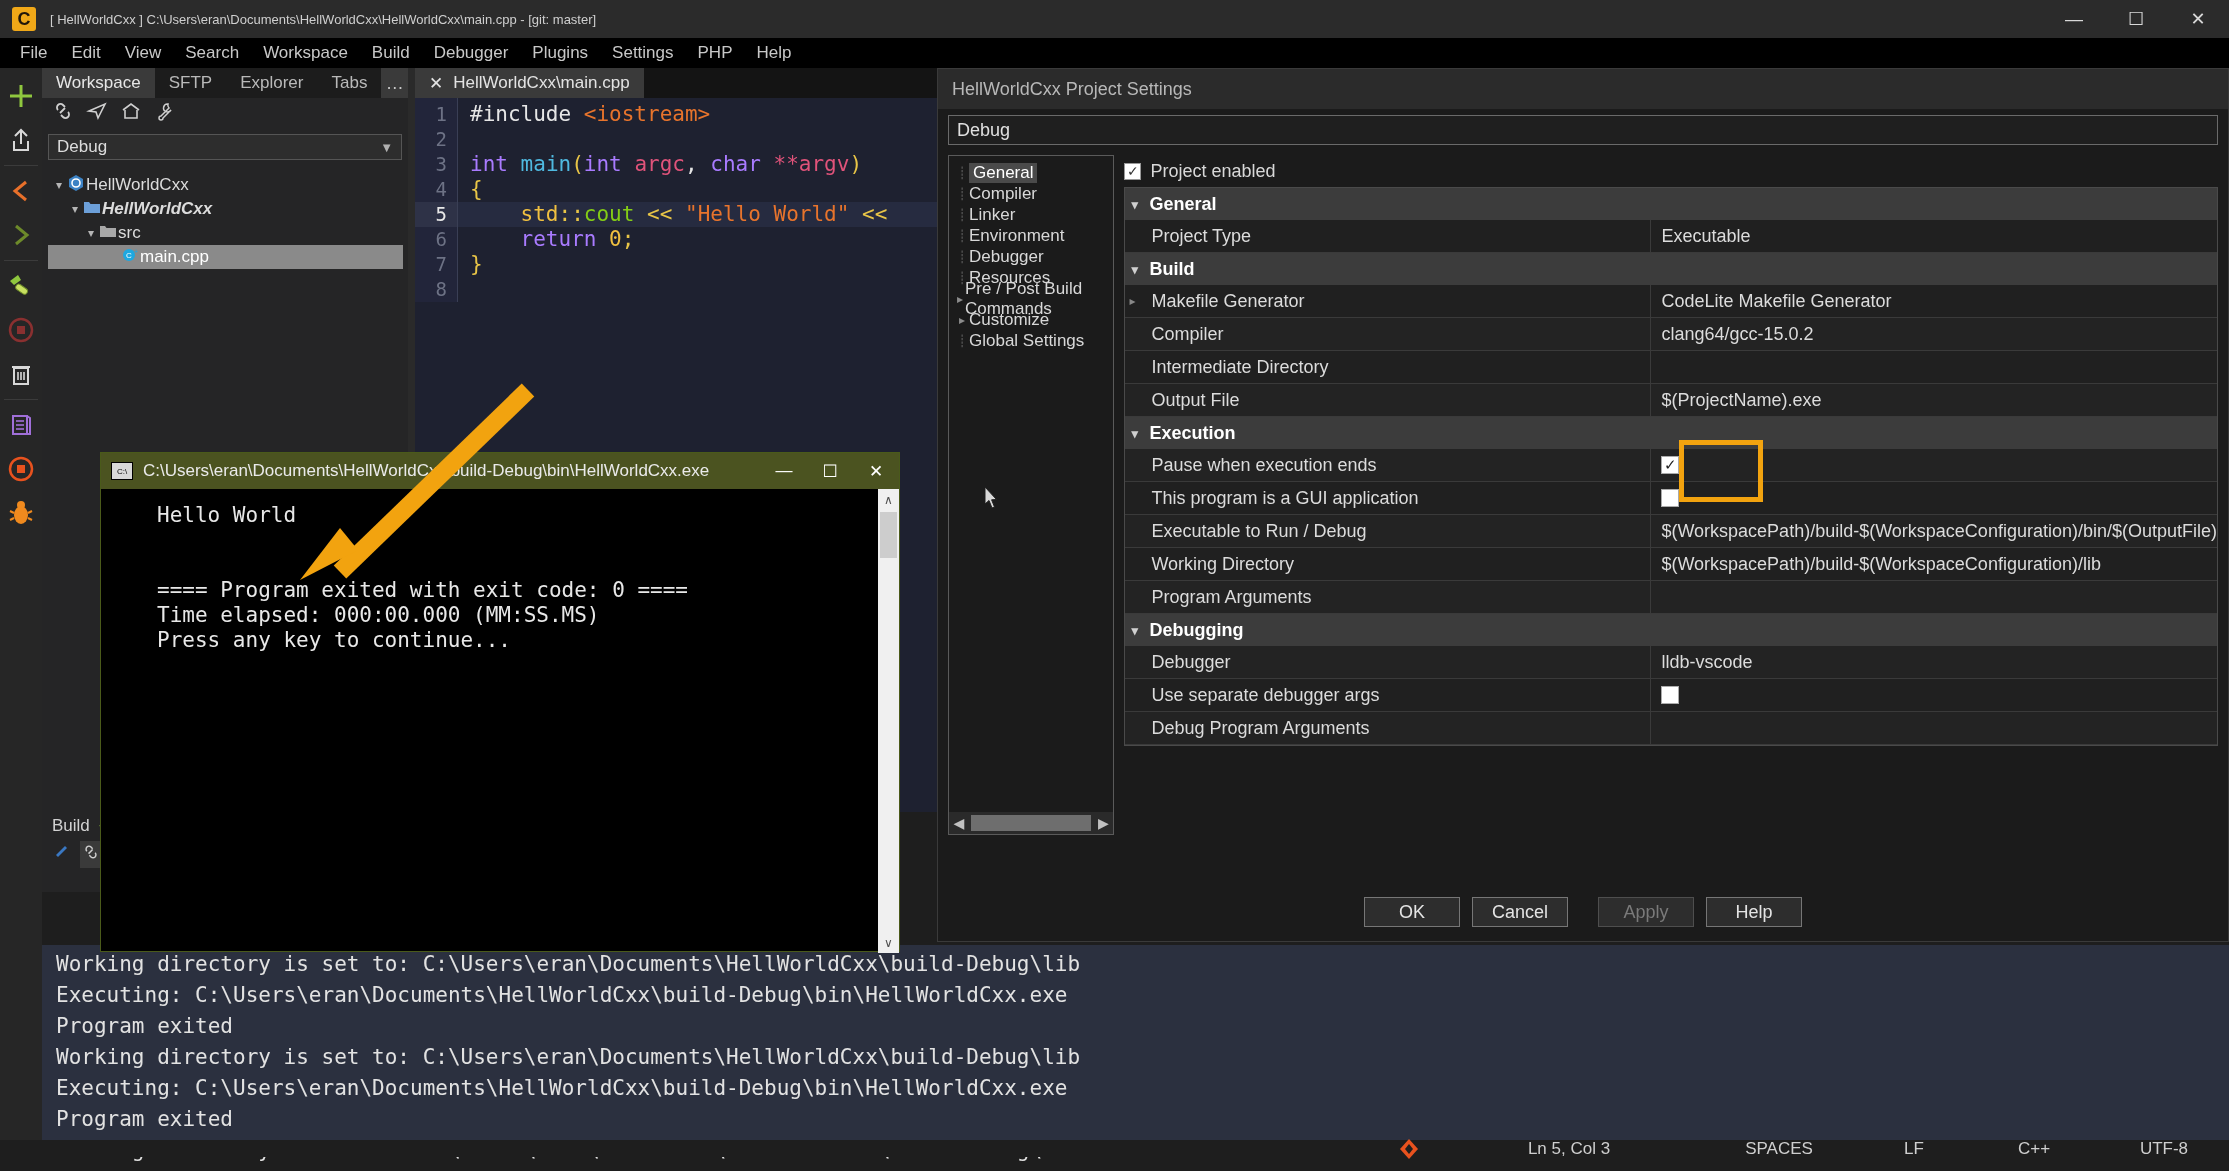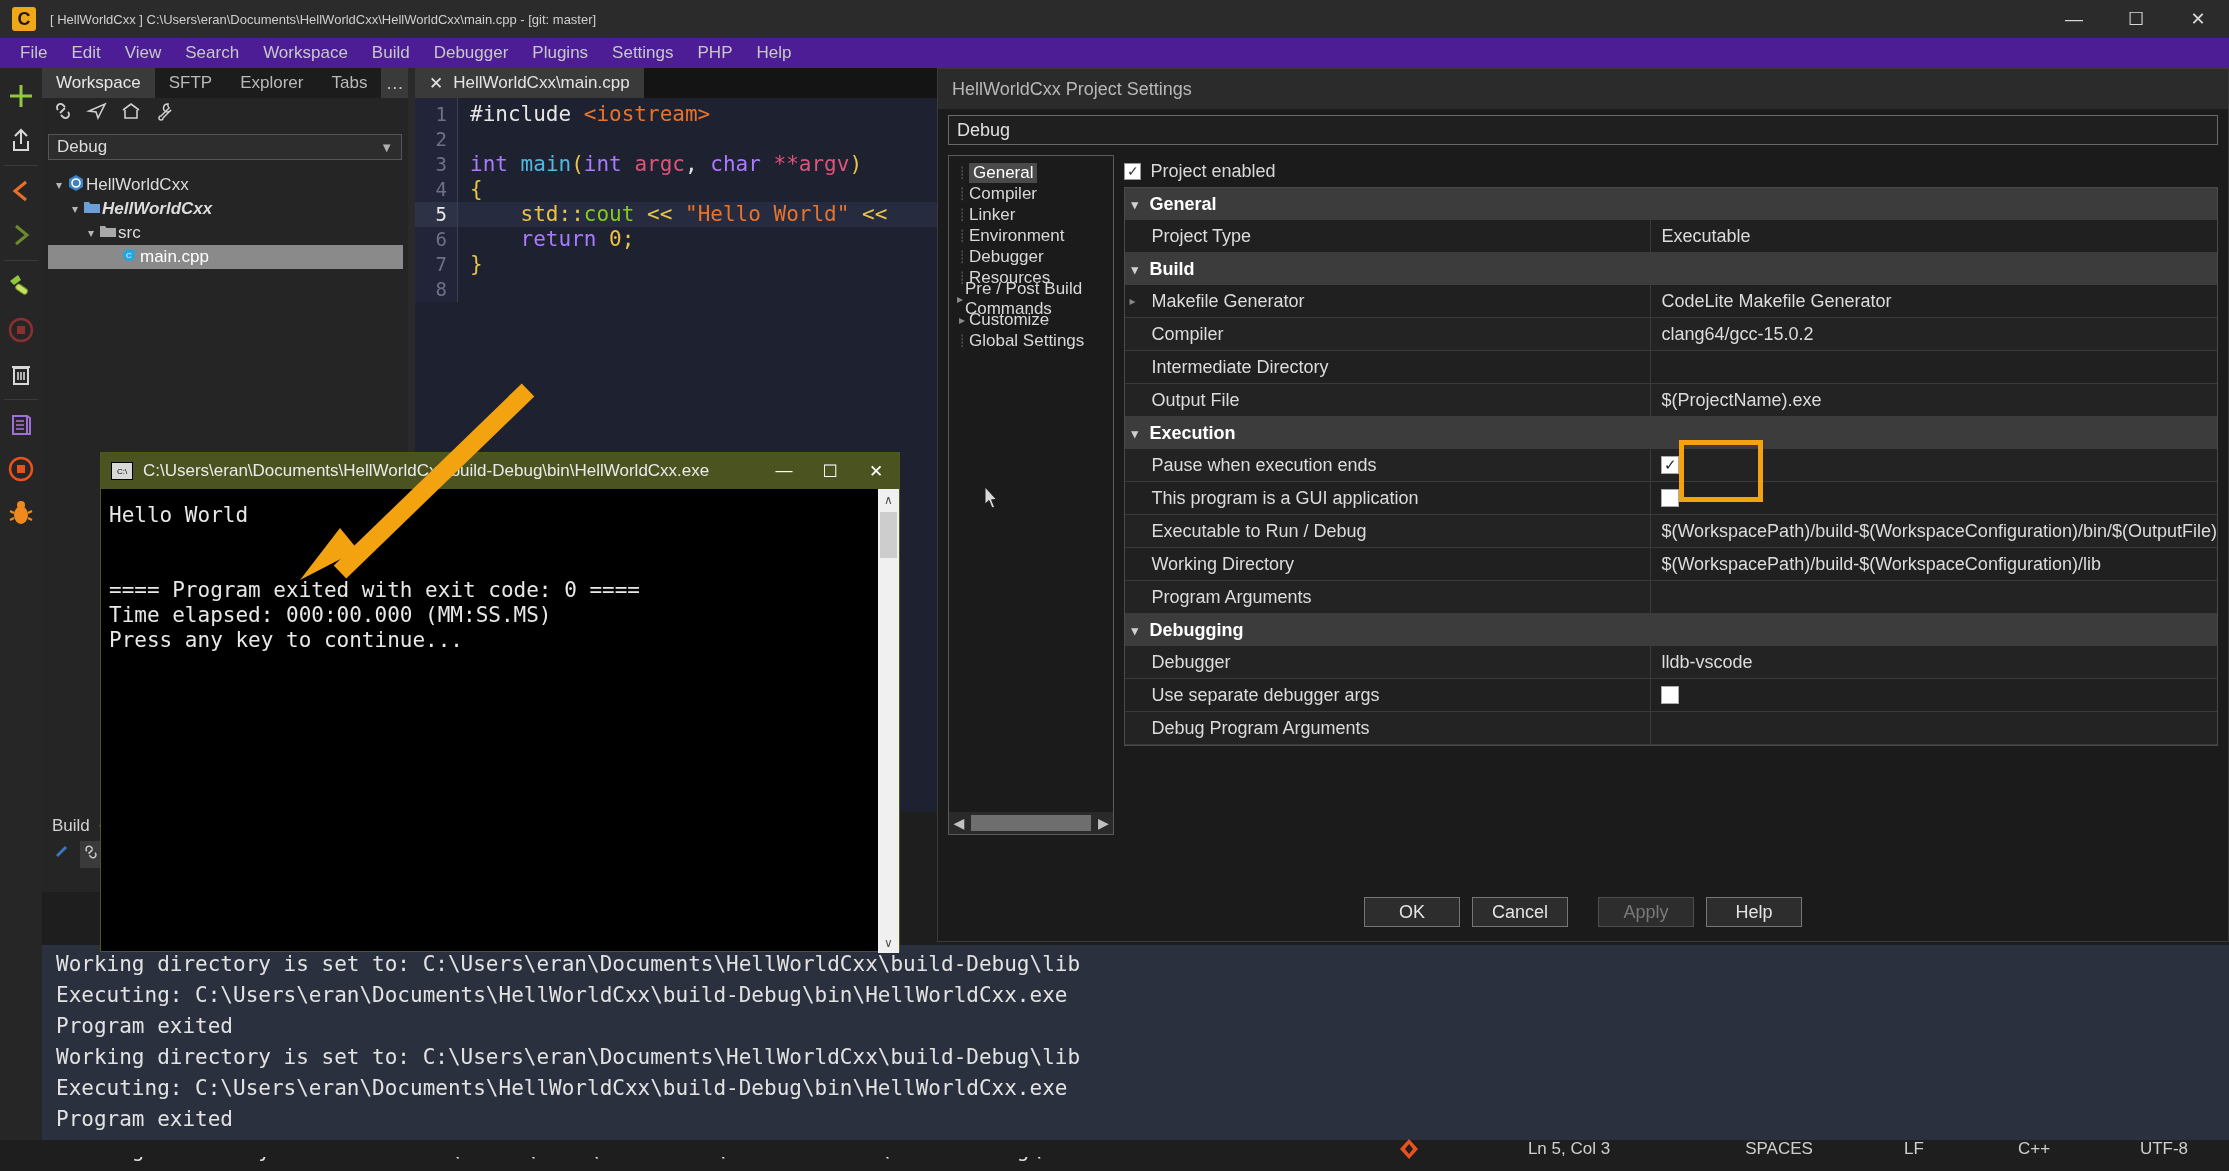--- a/index.html
+++ b/index.html
@@ -13,21 +13,21 @@
   #app-logo { width:24px; height:24px; margin-left:12px; background:#f0a818;
     border-radius:3px; color:#20160a; font-weight:bold; font-size:18px;
     display:flex; align-items:center; justify-content:center; line-height:1; }
   #title-text { margin-left:14px; color:#cfcfcf; font-size:13px; white-space:nowrap; }
   .winbtns { margin-left:auto; display:flex; height:38px; }
   .winbtn { width:62px; height:38px; display:flex; align-items:center;
     justify-content:center; color:#d8d8d8; font-size:18px; }
 
   
   #menubar { position:absolute; left:0; top:38px; width:2229px; height:30px;
-    background:#4c1d95; display:flex; align-items:center; padding-left:8px; }
+    background:#000000; display:flex; align-items:center; padding-left:8px; }
   .menu-item { padding:3px 12px; color:#c8c8c8; font-size:17px; }
 
   
   #rail { position:absolute; left:0; top:68px; width:42px; height:1072px;
     background:#262626; display:flex; flex-direction:column; align-items:center;
     padding-top:6px; }
   .rail-icon { width:40px; height:44px; display:flex; align-items:center;
     justify-content:center; }
   .rail-sep { width:34px; height:1px; background:#3b3b3b; margin:3px 0; }
 
@@ -156,21 +156,21 @@
     background:#000; border:1px solid #4a5a1a; }
   #cmd-title { height:36px; background:#4b5320; display:flex; align-items:center;
     padding-left:10px; gap:10px; }
   #cmd-ico { width:22px; height:18px; background:#d8d8d8; border:1px solid #000;
     font-size:8px; color:#000; display:flex; align-items:center;
     justify-content:center; overflow:hidden; }
   #cmd-titletext { color:#eaeaea; font-size:17px; white-space:nowrap; }
   #cmd-btns { margin-left:auto; display:flex; }
   .cbtn { width:46px; height:36px; display:flex; align-items:center;
     justify-content:center; color:#fff; font-size:17px; }
-  #cmd-body { position:relative; height:464px; display:flex; }
+  #cmd-body { position:relative; height:464px; display:flex;margin-left:48px; }
   #cmd-text { flex:1; padding:14px 0 0 8px; font-family:"DejaVu Sans Mono", monospace;
     font-size:21px; color:#e8e8e8; }
   .cml { height:25px; line-height:25px; white-space:pre; }
   #cmd-scroll { width:21px; background:#f0f0f0; display:flex; flex-direction:column;
     align-items:center; }
   .sc-arrow { width:21px; height:21px; display:flex; align-items:center;
     justify-content:center; color:#505050; font-size:12px; background:#f0f0f0; }
   #sc-thumb { width:17px; height:46px; background:#cdcdcd; margin-top:2px; }
 
   

